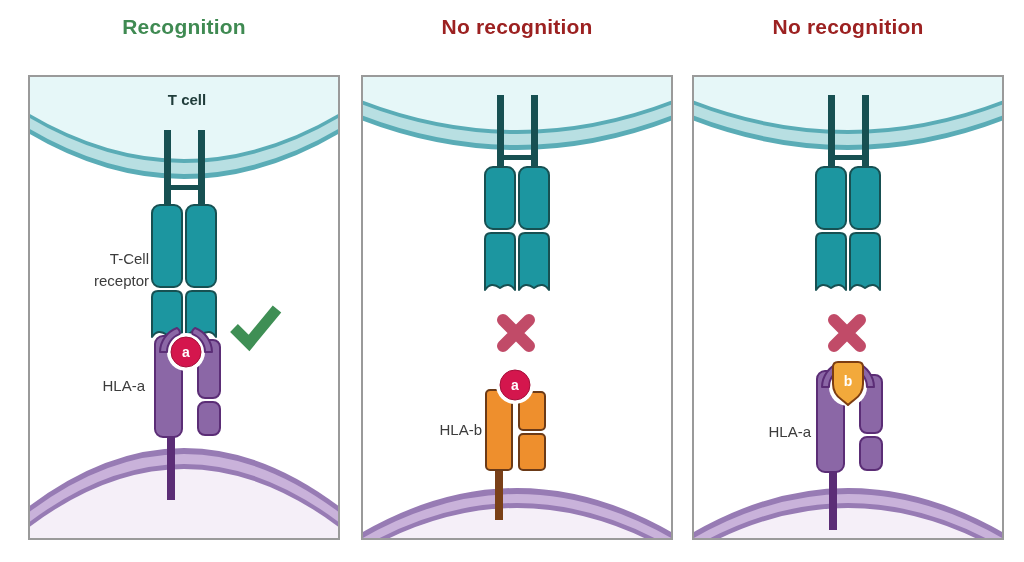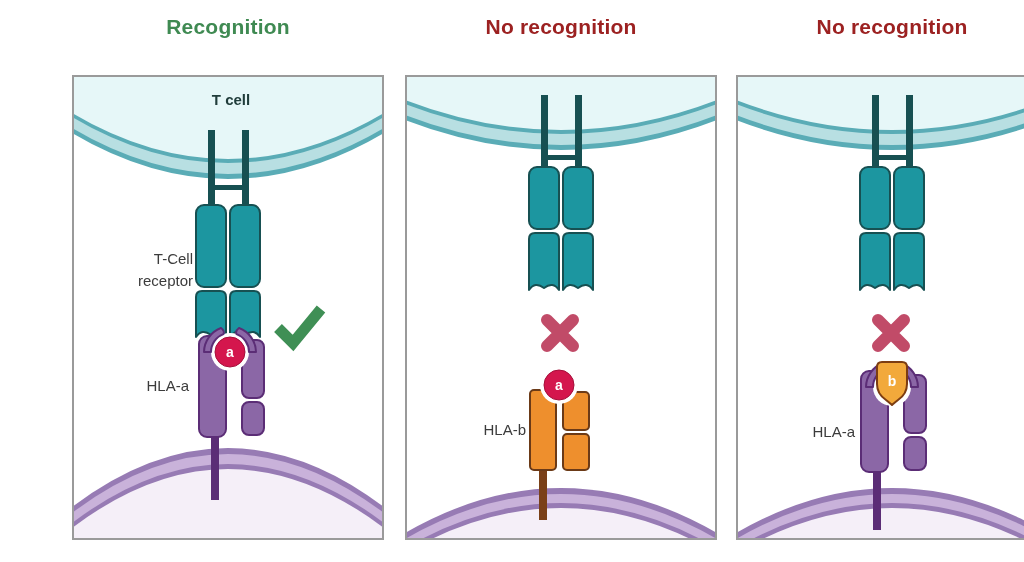--- a/index.html
+++ b/index.html
@@ -1,20 +1,20 @@
 <!DOCTYPE html>
 <html style="--title_green: #3f8a52; --title_red: #9c2121; --check_green: #3f8f55; --cross_rose: #c14b68; --tcr_teal: #1c96a0; --tcr_dark: #175052; --cell_fill: #e6f7f8; --mem_teal: #5aacb6; --mem_teal_light: #b8dfe2; --hla_purple: #8b67a6; --hla_purple_dark: #5b2d76; --mem_purple: #977bb4; --mem_purple_light: #c9b2da; --target_cell_fill: #f5eff8; --peptide_crimson: #d4164d; --peptide_crimson_dark: #a50f3a; --hla_orange: #ee8f2d; --hla_orange_dark: #6b3a17; --stem_brown: #7a4018; --peptide_amber: #f2a93b; --peptide_amber_dark: #7c3d12; --panel_border: #9a9a9a; --label_dark: #3c3c3c; --tcell_label: #203d3b;"><head>
 <meta charset="utf-8">
 <style>
   html,body{margin:0;padding:0;}
   body{
     width:1024px;height:562px;position:relative;background:#ffffff;
     font-family:"Liberation Sans",sans-serif;overflow:hidden;
   }
-  .panel{position:absolute;top:0;width:312px;height:562px;margin-left:44px;}
+  .panel{position:absolute;top:0;width:312px;height:562px;}
   .panel-title{
     position:absolute;top:15px;left:0;right:0;text-align:center;
     font-size:21px;font-weight:bold;letter-spacing:.2px;
   }
   .title-green{color:var(--title_green);}
   .title-red{color:var(--title_red);}
   .canvas{position:absolute;top:75px;left:0;}
   svg text{font-family:"Liberation Sans",sans-serif;}
 
   

